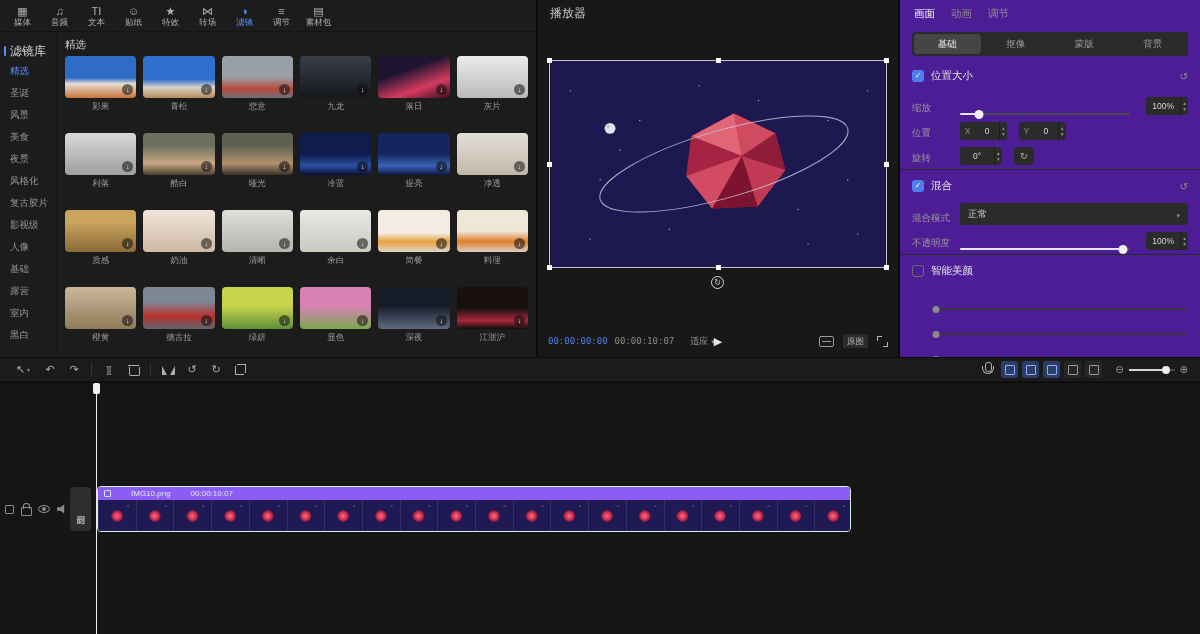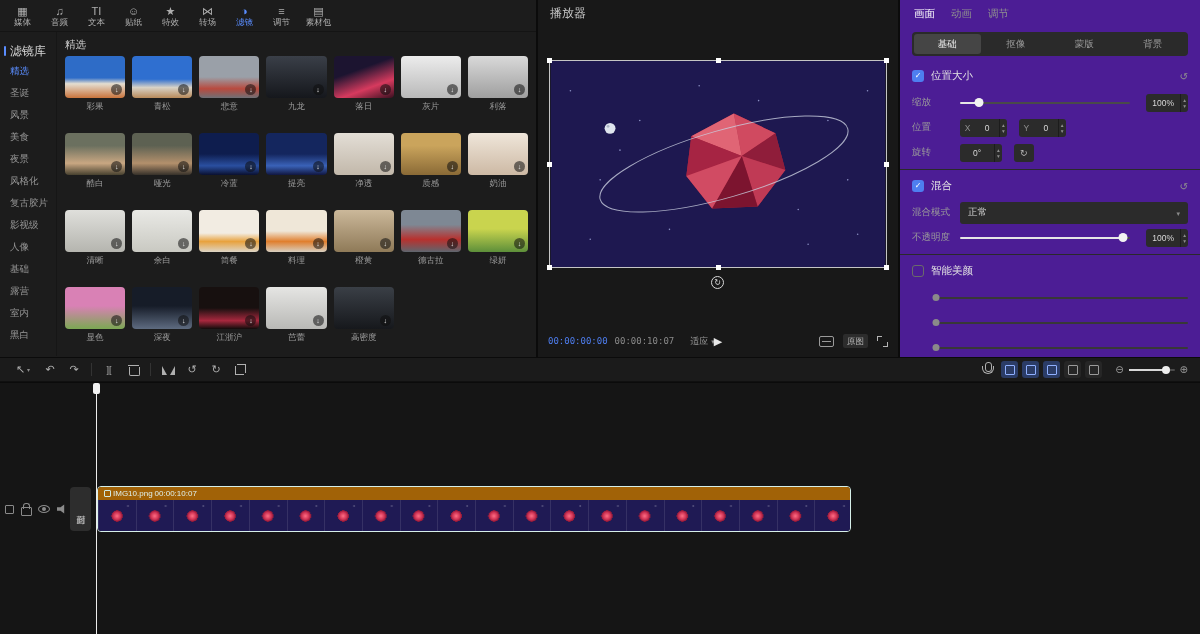--- a/index.html
+++ b/index.html
@@ -15,21 +15,21 @@
 .mt-item .t{font-size:8.5px;line-height:9px}
 .mt-item.active{color:#5a8dff}
 .left-body{display:flex;height:324px}
 .cat-sidebar{width:57px;border-right:1px solid #161616;padding-top:10px;flex:none}
 .cat-title{display:flex;align-items:center;gap:4px;height:18px;padding-left:4px;font-size:12px;color:#d6d6d6;white-space:nowrap}
 .cat-title::before{content:"";width:2px;height:10px;background:#5a8dff;border-radius:1px;flex:none}
 .cat-item{height:22px;line-height:22px;padding-left:10px;font-size:9.5px;color:#969696;cursor:pointer;white-space:nowrap;overflow:hidden}
 .cat-item.active{color:#5a8dff}
 .grid-area{flex:1;padding:6px 8px 0;overflow:hidden}
 .grid-header{font-size:10.5px;color:#d0d0d0;height:16px;margin-bottom:2px}
-.grid{display:grid;grid-template-columns:repeat(7,1fr);column-gap:7px;row-gap:20px}
+.grid{display:grid;grid-template-columns:repeat(6,1fr);column-gap:7px;row-gap:20px}
 .filter-cell{cursor:pointer}
 .thumb{position:relative;height:42px;border-radius:4px;background:#333}
 .dl{position:absolute;right:3px;bottom:3px;width:11px;height:11px;border-radius:50%;background:rgba(15,15,15,.55);color:#ececec;font-size:7px;line-height:11px;text-align:center}
 .dl::before{content:"↓"}
 .filter-label{margin-top:3px;font-size:8.5px;color:#9a9a9a;text-align:center;white-space:nowrap;overflow:hidden}
 
 
 .player-panel{left:538px;top:0;width:360px;height:357px;background:#181818}
 .player-header{height:26px;display:flex;align-items:center;padding-left:12px;font-size:12px;color:#c9c9c9}
 .video-wrap{position:absolute;left:11px;top:60px;width:338px;height:208px;border:1px solid rgba(255,255,255,.75);cursor:pointer}
@@ -65,21 +65,21 @@
 .subtab{flex:1;border-radius:3px;font-size:9.5px;color:#9a9a9a;display:flex;align-items:center;justify-content:center;cursor:pointer}
 .subtab.active{background:#454545;color:#f0f0f0}
 .sec-head{display:flex;align-items:center;height:28px;padding:0 12px;margin-top:2px}
 .cb{width:12px;height:12px;border-radius:3px;background:#4e7ef0;margin-right:7px;color:#fff;font-size:8px;line-height:12px;text-align:center;cursor:pointer;flex:none}
 .cb::before{content:"✓"}
 .cb.off{background:transparent;border:1px solid #6a6a6a}
 .cb.off::before{content:""}
 .sec-title{font-size:10.5px;color:#e4e4e4}
 .sec-reset{margin-left:auto;color:#8f8f8f;font-size:10px;cursor:pointer}
 .sec-reset::before{content:"↺"}
-.prow{display:flex;align-items:center;height:25px;padding:0 12px;font-size:9.5px;color:#9a9a9a}
+.prow{display:flex;align-items:flex-end;height:25px;padding:0 12px;font-size:9.5px;color:#9a9a9a}
 .prow .lbl{width:48px;flex:none}
 .slider{position:relative;flex:1;height:2px;background:#4a4a4a;border-radius:1px;cursor:pointer}
 .slider .fill{position:absolute;left:0;top:0;height:2px;background:#e6e6e6;border-radius:1px}
 .slider .knob{position:absolute;top:-3.5px;width:9px;height:9px;border-radius:50%;background:#f2f2f2;transform:translateX(-50%)}
 .slider.dim{background:#383838}
 .slider.dim .knob{width:7px;height:7px;top:-2.5px;background:#8a8a8a}
 .valwrap{display:flex;align-items:center;margin-left:16px;flex:none}
 .valbox{min-width:34px;height:18px;background:#2b2b2b;border-radius:3px 0 0 3px;display:flex;align-items:center;justify-content:center;font-size:8.5px;color:#d8d8d8;padding:0 4px}
 .steppers{display:flex;flex-direction:column;align-items:center;justify-content:center;height:18px;background:#2b2b2b;border-left:1px solid #1c1c1c;border-radius:0 3px 3px 0;padding:0 2px}
 .steppers span{font-size:5.5px;line-height:6px;color:#8f8f8f;cursor:pointer}
@@ -143,21 +143,21 @@
 .track-controls{position:absolute;left:5px;top:0;height:46px;display:flex;align-items:center;gap:7px;color:#8a8a8a}
 .i-sq{width:9px;height:9px;border:1px solid currentColor;border-radius:1px;cursor:pointer}
 .i-lock{position:relative;width:10px;height:12px;cursor:pointer}
 .i-lock::before{content:"";position:absolute;left:2px;top:0;width:5px;height:5px;border:1px solid currentColor;border-bottom:none;border-radius:3px 3px 0 0}
 .i-lock::after{content:"";position:absolute;left:0;top:4px;width:9px;height:7px;border:1px solid currentColor;border-radius:1px}
 .i-eye{position:relative;width:12px;height:8px;border:1px solid currentColor;border-radius:50%;cursor:pointer}
 .i-eye::before{content:"";position:absolute;left:3px;top:1px;width:4px;height:4px;border-radius:50%;background:currentColor}
 .i-speaker{width:10px;height:10px;background:currentColor;clip-path:polygon(0 32%,35% 32%,72% 4%,72% 96%,35% 68%,0 68%);cursor:pointer}
 .cover-btn{position:absolute;left:70px;top:1px;width:21px;height:44px;background:#2d2d2d;border-radius:4px;color:#bdbdbd;font-size:9px;display:flex;align-items:center;justify-content:center;writing-mode:vertical-lr;text-orientation:upright;letter-spacing:1px;cursor:pointer}
 .clip{position:absolute;left:97px;top:0;width:754px;height:46px;border:1px solid #d6efe9;border-radius:4px;overflow:hidden;cursor:pointer}
-.clip-head{height:13px;background:#a16207;display:flex;align-items:center;gap:2px;padding:0 6px;font-size:8px;color:#dff0ec;white-space:nowrap}
+.clip-head{height:13px;background:#8b5cf6;display:flex;align-items:center;gap:20px;padding:0 6px;font-size:8px;color:#dff0ec;white-space:nowrap}
 .clip-ico{width:7px;height:7px;border:1px solid #cfe8e2;border-radius:1px;flex:none}
 .clip-body{height:31px;background-color:#1f1a54;background-image:radial-gradient(circle 2px at 30px 6px,rgba(255,255,255,.35),transparent 70%),radial-gradient(circle 8px at 19px 16px,#ff6e84 0%,#d03355 45%,#8c1838 70%,rgba(0,0,0,0) 72%),repeating-linear-gradient(90deg,rgba(255,255,255,.10) 0 1px,rgba(0,0,0,0) 1px 37.7px);background-size:37.7px 31px,37.7px 31px,auto}
 </style>
 </head>
 <body>
 
 <div class="app">
 
   <section class="left-panel">
     <div class="media-toolbar">

